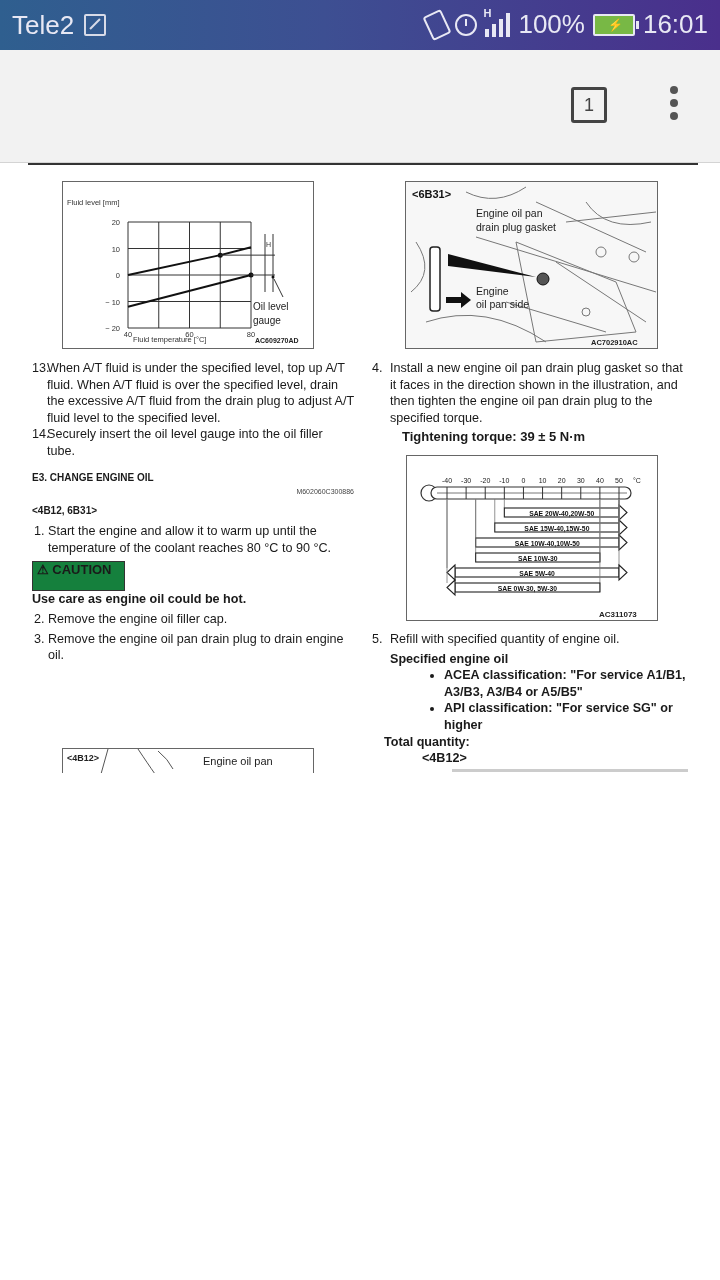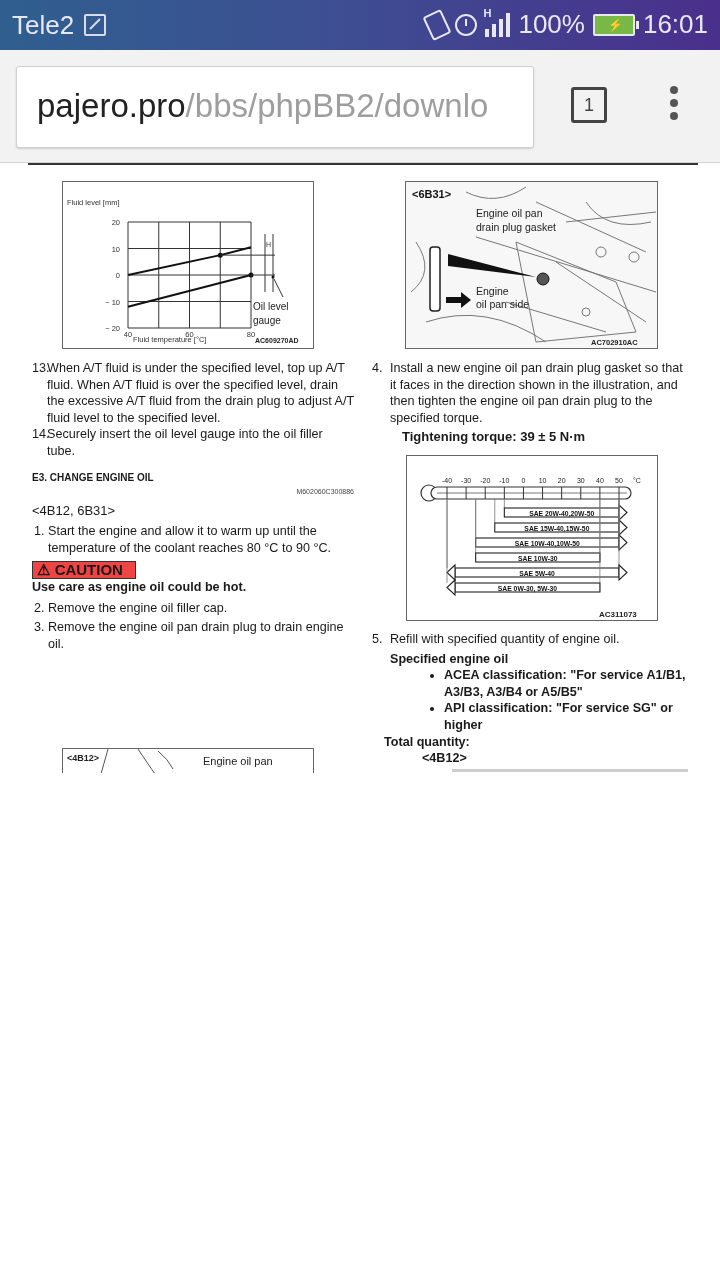--- a/index.html
+++ b/index.html
@@ -27,23 +27,23 @@
   .menu-btn { position:absolute; left:664px; top:36px; width:20px; height:40px; }
   .menu-btn span { display:block; width:8px; height:8px; border-radius:50%; background:#555; margin:0 auto 5px; }
 
   .doc { position:absolute; left:0; top:163px; width:720px; height:610px; background:#fff; overflow:hidden; color:#1a1a1a; }
   .toprule { position:absolute; left:28px; top:0; width:670px; height:2px; background:#333; }
   .col { position:absolute; font-size:12.6px; line-height:16.6px; }
   .note { font-style:italic; }
   .item { position:relative; padding-left:14px; }
   .item .num { position:absolute; left:0; top:0; }
   .h2 { font-weight:bold; font-size:10px; }
-  .h3 { font-weight:normal; font-size:13px; }
+  .h3 { font-weight:bold; font-size:10px; }
   .code-small { font-size:7px; color:#444; text-align:right; }
-  .caution { display:inline-block; border:1px solid #333; padding:0 12px 0 4px; font-weight:bold; font-size:15px; background:#ef4444; line-height:16px; }
+  .caution { display:inline-block; border:1px solid #333; padding:0 12px 12px 4px; font-weight:bold; font-size:13px; background:#15803d; line-height:16px; }
   .bold { font-weight:bold; }
   .figbox { position:absolute; border:1px solid #666; background:#fff;text-align:right; }
   .blurline { position:absolute; height:3px; background:#ccc; }
   svg text { font-family:"Liberation Sans", sans-serif; }
 </style>
 </head>
 <body>
 
 <div class="statusbar">
   <span class="carrier">Tele2</span>
@@ -60,23 +60,20 @@
     </span>
     <span>100%</span>
     <span class="batt">
         <i>⚡</i>
       </span>
     <span>16:01</span>
   </div>
 </div>
 
 <div class="toolbar">
-  <div class="urlbox">
-    <span class="host"><span>pajero.pro</span><span class="path">/bbs/phpBB2/downlo</span></span>
-  </div>
   <div class="tabs-btn">1</div>
   <div class="menu-btn">
       <span></span>
       <span></span>
       <span></span>
     </div>
 </div>
 
 <div class="doc">
   <div class="toprule"></div>

